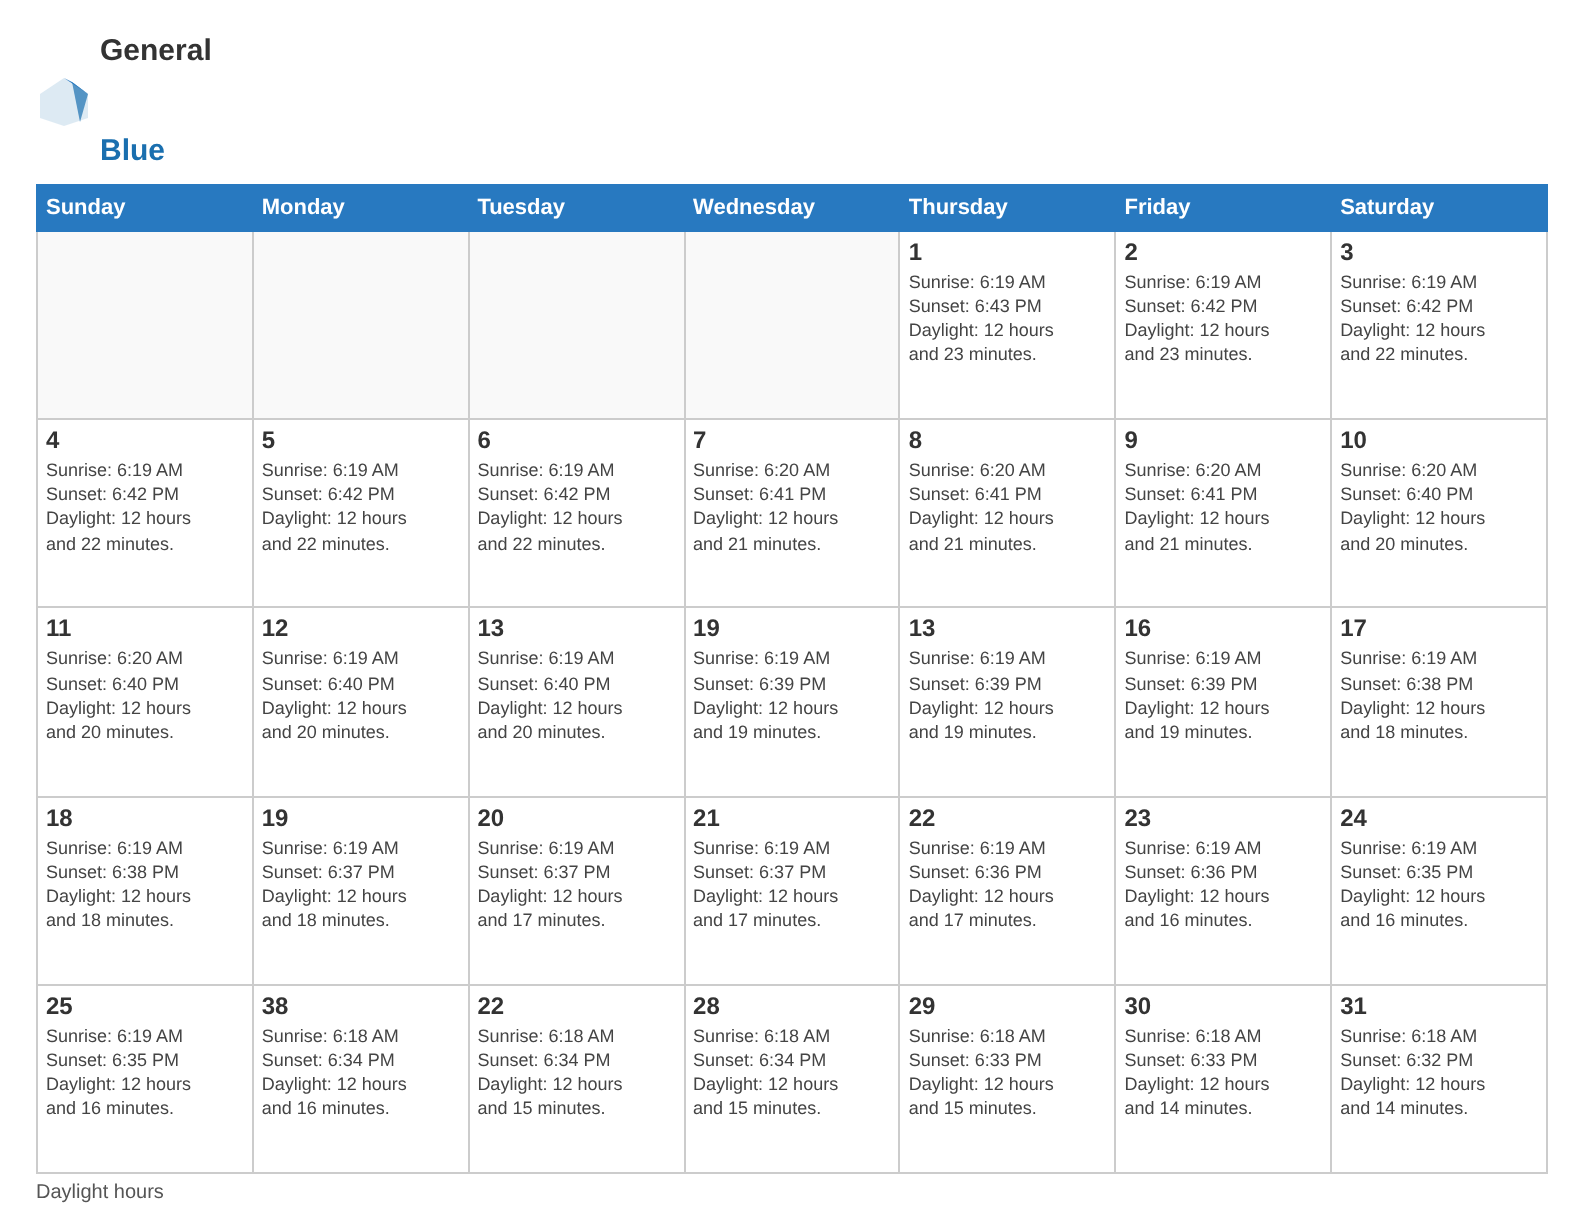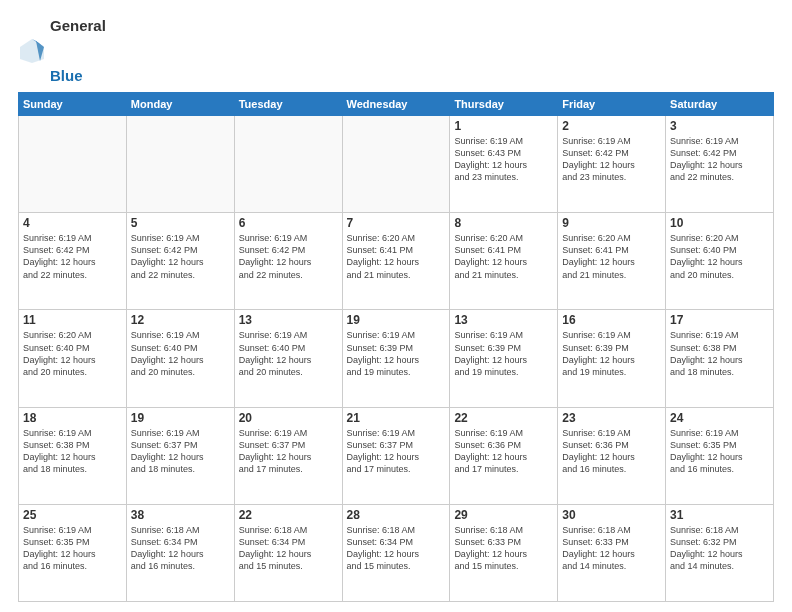--- a/index.html
+++ b/index.html
@@ -367,13 +367,16 @@
             <span class="day-number">31</span>
             <div class="day-info" style="white-space: pre-line;">Sunrise: 6:18 AM
 Sunset: 6:32 PM
 Daylight: 12 hours
 and 14 minutes.</div>
           </td>
         </tr>
       </tbody>
   </table>
 
+  <div class="footer-note">
+    <span>Daylight hours</span>
+  </div>
 </div>
 
 </body></html>

